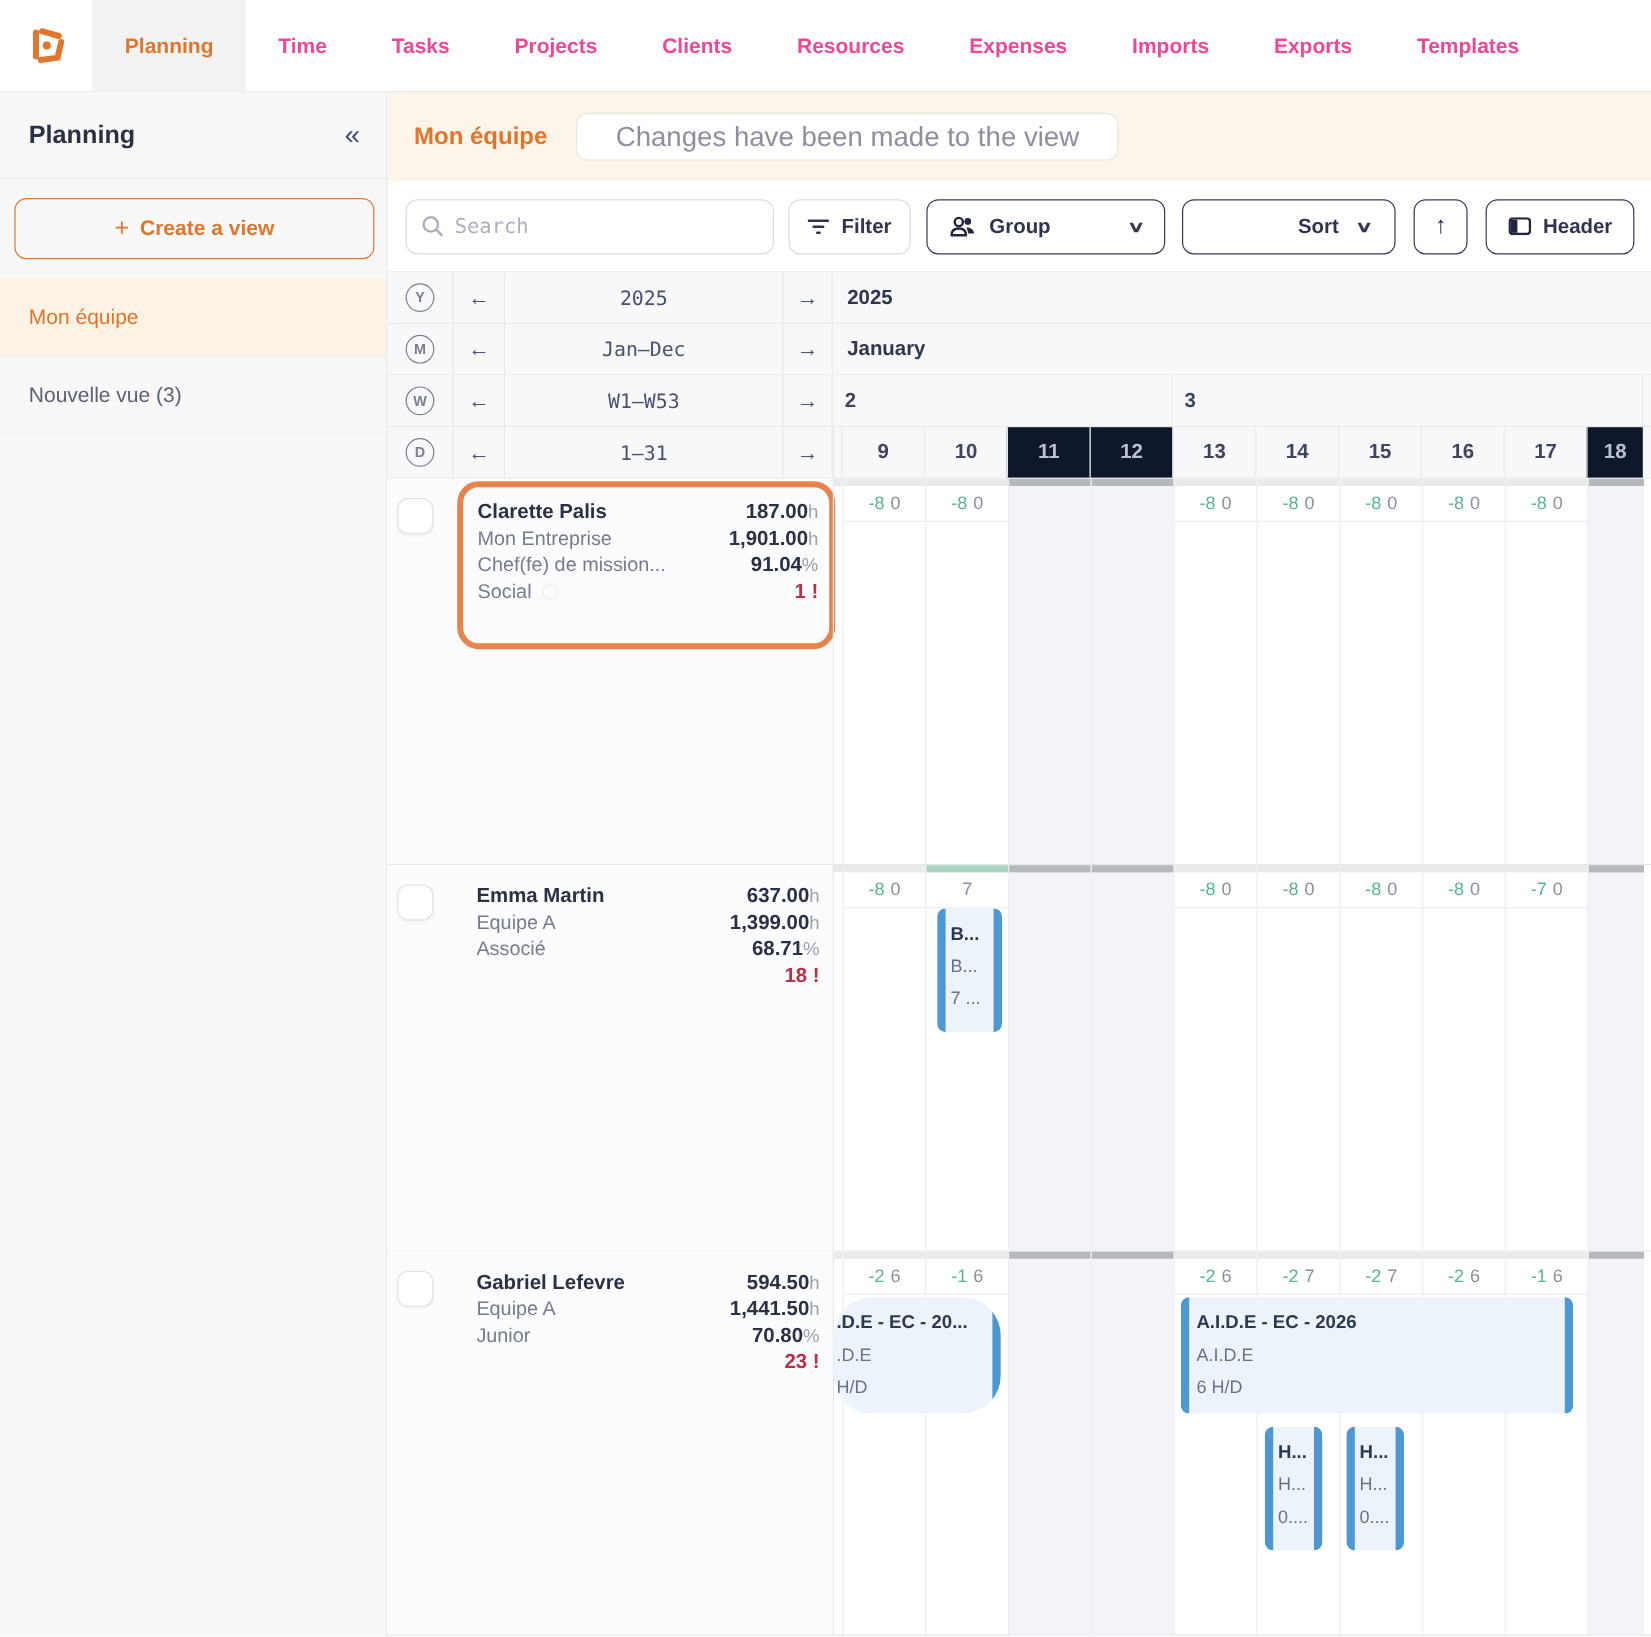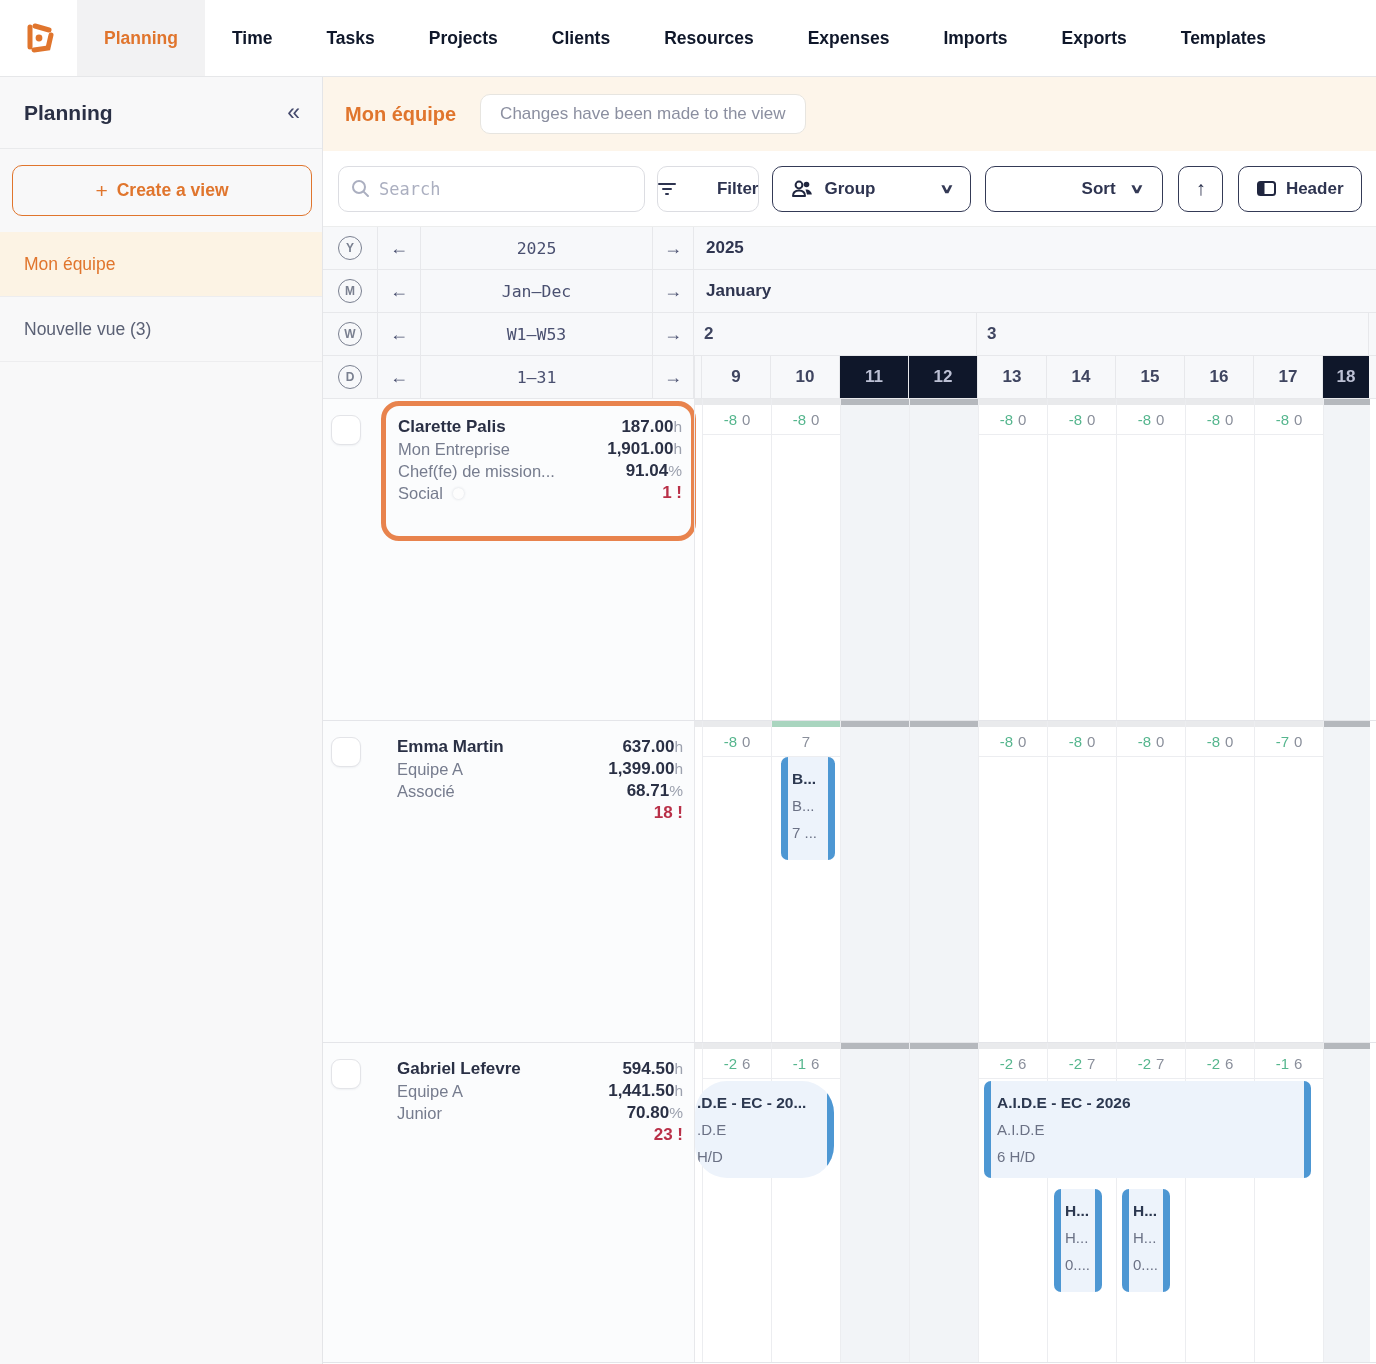--- a/index.html
+++ b/index.html
@@ -4,21 +4,21 @@
 <style>
   * { margin:0; padding:0; box-sizing:border-box; }
   html,body { width:1376px; height:1364px; overflow:hidden;
     font-family:"Liberation Sans", sans-serif; background:#fff; color:#3a4060; }
 
   
   .topnav { height:77px; display:flex; align-items:stretch; background:#fff;
     border-bottom:1px solid #e6e7e9; }
   .logo-wrap { width:77px; display:flex; align-items:center; justify-content:center; }
   .nav-tab { display:flex; align-items:center; padding:0 27px; font-size:17.5px;
-    font-weight:600; color:#0f172a; cursor:pointer; }
+    font-weight:600; color:#ec4899; cursor:pointer; }
   .nav-tab.active { background:#f2f2f3; color:#e0752d; }
 
   
   .app-body { display:flex; height:1287px; }
   .sidebar { width:323px; background:#f8f8f9; border-right:1px solid #e4e5e8; flex:none; }
   .main { flex:1; min-width:0; display:flex; flex-direction:column; }
 
   
   .sidebar-header { height:72px; display:flex; align-items:center; justify-content:space-between;
     padding:0 22px 0 24px; border-bottom:1px solid #e9eaec; }
@@ -30,35 +30,35 @@
   .create-view-btn .plus { font-size:21px; font-weight:400; }
   .side-item { height:65px; display:flex; align-items:center; padding:0 24px; font-size:17.5px;
     color:#5b6175; border-bottom:1px solid #ededef; cursor:pointer; }
   .side-item.active { background:#fcf3e4; color:#e0752d; }
 
   
   .view-header { height:74px; background:#fdf5ea; display:flex; align-items:center; gap:24px;
     padding:0 22px; }
   .view-title { font-size:20px; font-weight:700; color:#e0752d; }
   .view-badge { background:#fff; border:1px solid #e7e5e0; border-radius:10px; height:40px;
-    display:flex; align-items:center; padding:0 19px; font-size:17px; color:#8b8fa0; }
+    display:flex; align-items:center; padding:0 32px; font-size:23px; color:#8b8fa0; }
 
   
   .toolbar { height:76px; background:#fff; display:flex; align-items:center; gap:12px;
     padding:0 14px 0 15px; border-bottom:1px solid #eceded; }
   .search-box { width:310px; height:46px; border:1px solid #dcdde2; border-radius:10px;
     display:flex; align-items:center; padding:0 12px; gap:9px; background:#fff; }
   .search-box input { border:none; outline:none; flex:1; font-size:17px;
     font-family:"DejaVu Sans Mono", monospace; color:#4a5070; background:transparent; }
   .search-box input::placeholder { color:#abafc0; }
   .tb-btn { height:46px; border-radius:10px; display:flex; align-items:center; background:#fff;
     font-size:17px; font-weight:700; color:#2e3450; cursor:pointer; }
   .btn-light { border:1px solid #dcdde2; }
   .btn-dark { border:1.5px solid #343a56; }
-  .filter-btn { width:104px; justify-content:space-between; gap:10px; margin-right:1px; }
+  .filter-btn { width:104px; justify-content:center; gap:10px; margin-right:1px; }
   .group-btn { width:200px; padding:0 18px; gap:11px; }
   .group-btn .chev { margin-left:auto; }
   .sort-btn { width:180px; padding:0 20px; margin-left:2px; }
   .sort-btn .lbl { margin:0 auto 0 76px; }
   .sort-btn .lbl2 { margin-left:auto; }
   .up-btn { width:46px; justify-content:center; margin-left:3px; font-size:20px; font-weight:400; }
   .header-btn { width:125px; justify-content:center; gap:10px; margin-left:3px; }
   .chev { font-size:13px; transform:scaleX(1.6); color:#343a56; }
 
   

